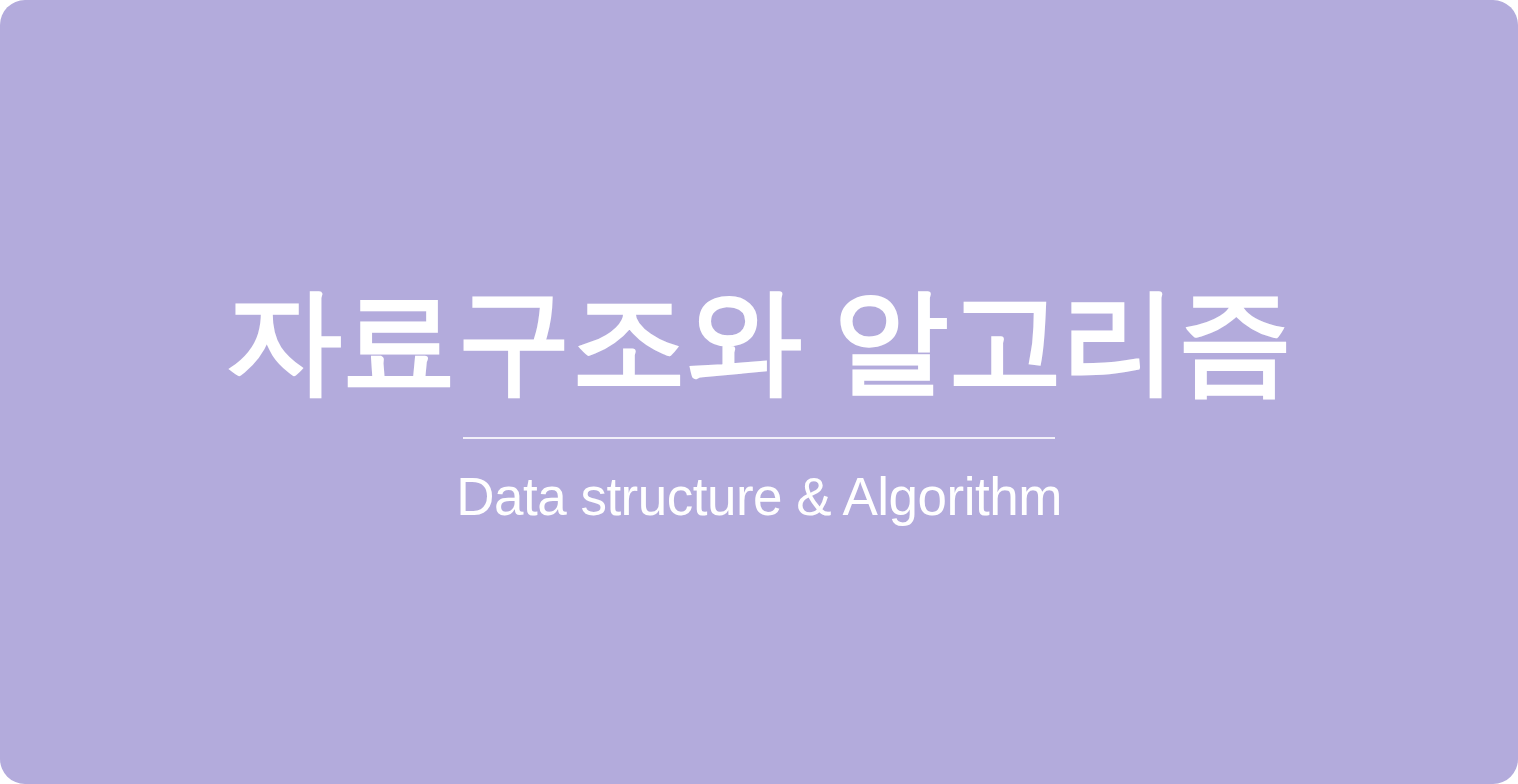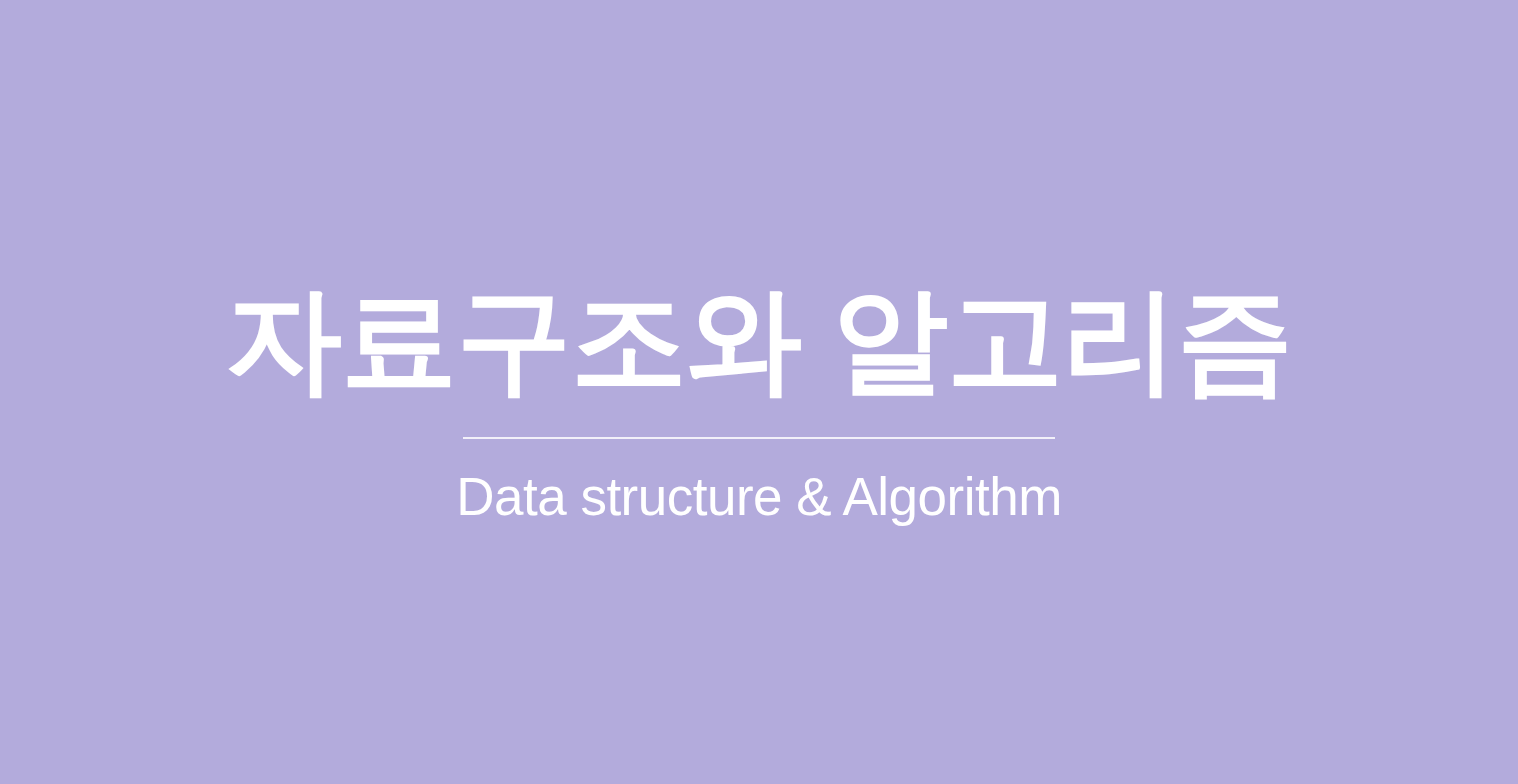--- a/index.html
+++ b/index.html
@@ -20,20 +20,21 @@
     position: relative;
     width: 1518px;
     height: 784px;
     background: #b3abdc;
     display: flex;
     flex-direction: column;
     align-items: center;
     justify-content: flex-start;
     box-sizing: border-box;
     overflow: hidden;
+    border-radius: 25px;
   }
 
   .title-block {
     position: absolute;
     left: 0;
     right: 0;
     top: 276px;
     display: flex;
     flex-direction: column;
     align-items: center;

